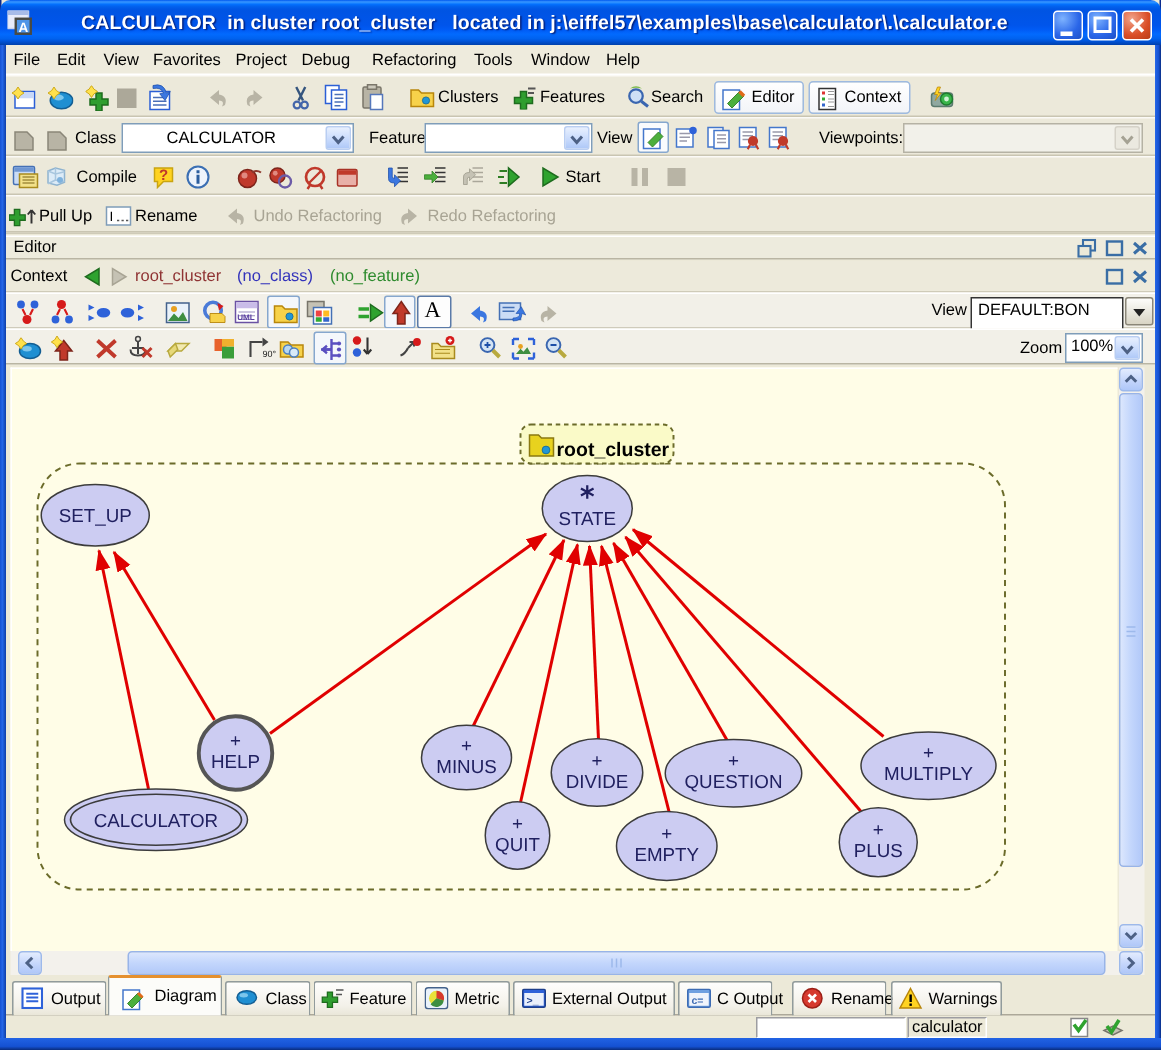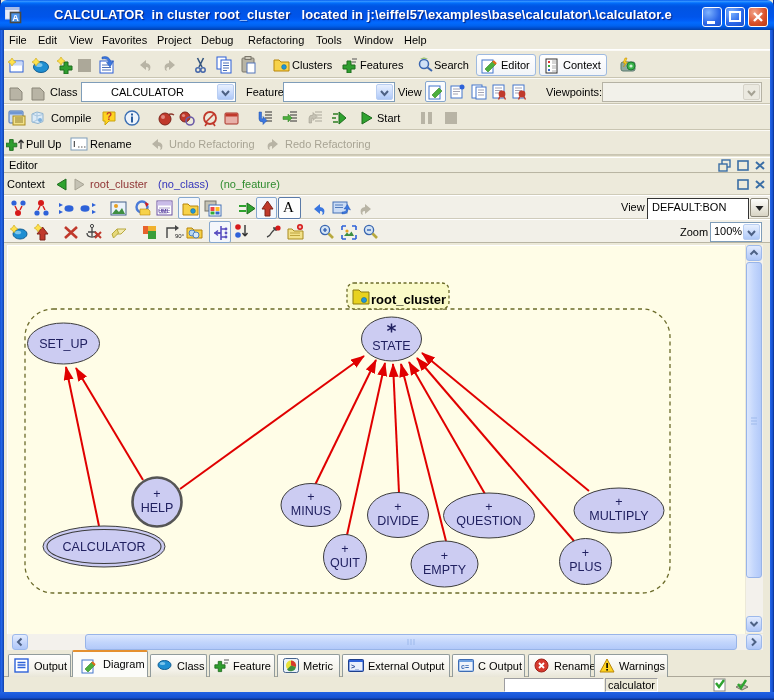--- a/index.html
+++ b/index.html
@@ -650,21 +650,21 @@
         <span style="left:25px">Metric</span>
       </div>
     <div class="tab" style="left:338px;width:108px;padding-left:48px;">
         <svg class="ics" style="left:5px;top:4px" width="16" height="13">
           <rect x="0.5" y="0.5" width="15" height="12" rx="1" fill="#2E62D9" stroke="#1D3F8C"></rect>
           <rect x="1.5" y="3" width="13" height="8.5" fill="#EAF0FB"></rect>
           <text x="3" y="10" font-size="7" fill="#1D3F8C" font-weight="bold">&gt;_</text>
         </svg>
         <span style="left:25px">External Output</span>
       </div>
-    <div class="tab" style="left:448px;width:73px;">
+    <div class="tab" style="left:448px;width:63px;">
         <svg class="ics" style="left:5px;top:4px" width="16" height="13">
           <rect x="0.5" y="0.5" width="15" height="12" rx="1" fill="#6FA0E0 " stroke="#3D6CB4"></rect>
           <rect x="1.5" y="3" width="13" height="8.5" fill="#F0F4FB"></rect>
           <text x="3" y="10" font-size="7" fill="#3D6CB4" font-weight="bold">c=</text>
         </svg>
         <span style="left:25px">C Output</span>
       </div>
     <div class="tab" style="left:524px;width:63px;">
         <svg class="ics" style="left:5px;top:3px" width="15" height="15">
           <circle cx="7.5" cy="7.5" r="6.5" fill="#D6392E" stroke="#9C1F16"></circle>

